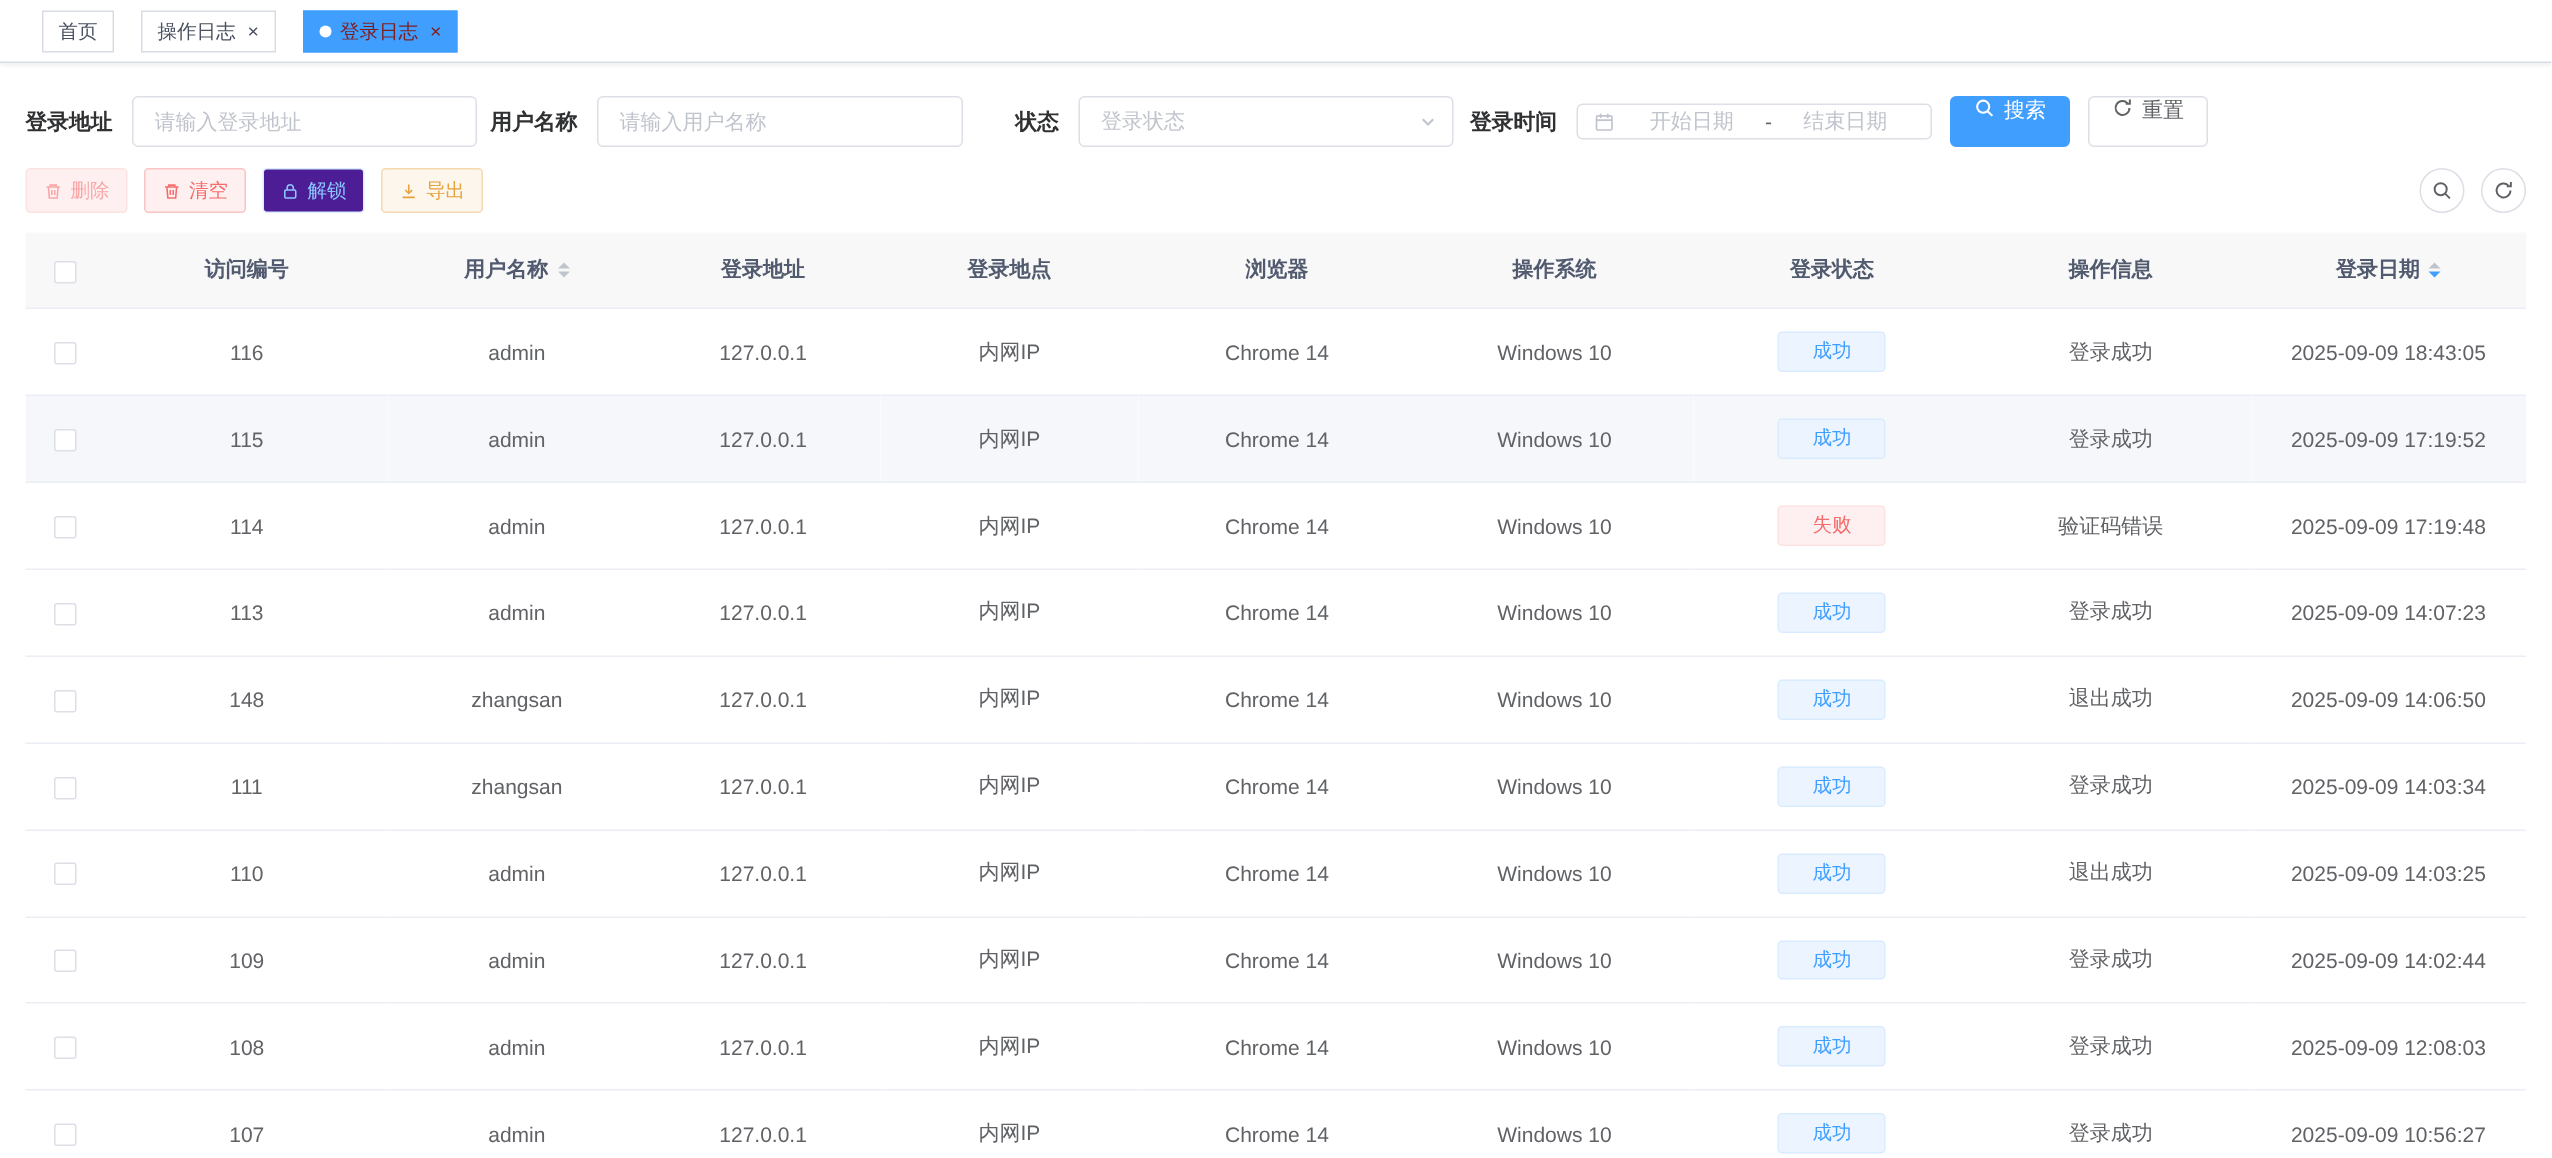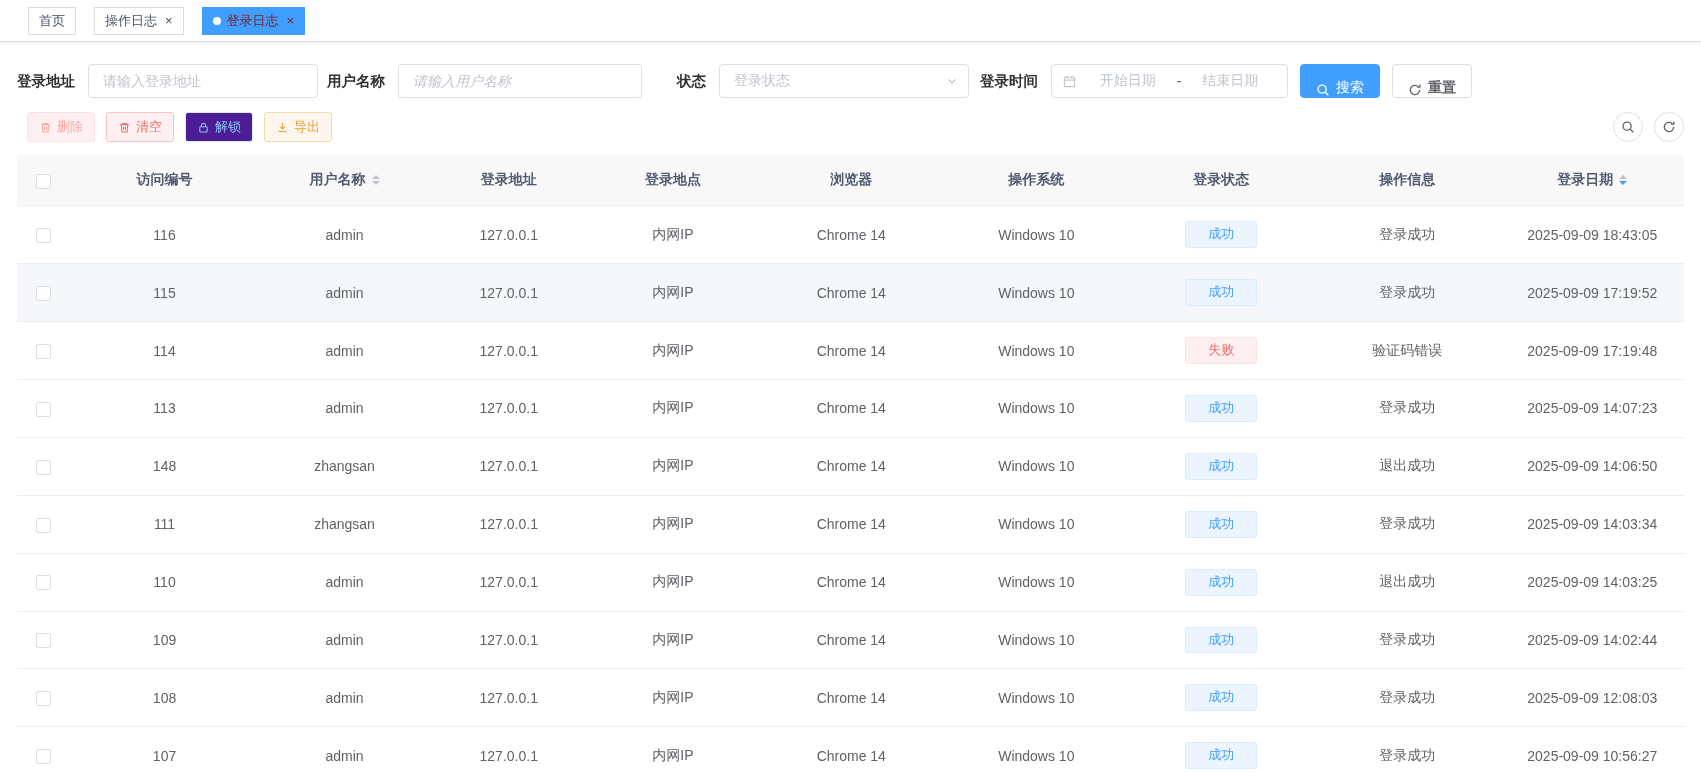--- a/index.html
+++ b/index.html
@@ -23,43 +23,43 @@
 
   
   .filter-bar { display: flex; align-items: center; padding: 22px 17px 0; }
   .filter-item { display: flex; align-items: center; }
   .f-label { font-size: 14.5px; font-weight: 700; color: #303133;
     white-space: nowrap; margin-right: 13px; }
   .text-input { height: 34px; border: 1px solid #dcdfe6; border-radius: 4px;
     padding: 0 14px; font-size: 14px; color: #606266; outline: none; background: #fff; }
   .text-input::placeholder { color: #c0c4cc; }
   .w-address { width: 230px; }
-  .w-username { width: 244px; font-style: italic; }
+  .w-username { width: 244px; }
   .mr-sm { margin-right: 9px; }
   .mr-lg { margin-right: 35px; }
   .select-box { height: 34px; border: 1px solid #dcdfe6; border-radius: 4px;
     background: #fff; display: flex; align-items: center; padding: 0 10px 0 14px;
     cursor: pointer; }
   .w-status { width: 250px; margin-right: 11px; }
   .select-placeholder { color: #c0c4cc; font-size: 14px; flex: 1; }
   .select-arrow { color: #c0c4cc; display: flex; align-items: center; }
-  .date-range { width: 237px; height: 34px; border: 1px solid #dcdfe6; border-radius: 4px;
+  .date-range { width: 237px; height: 24px; border: 1px solid #dcdfe6; border-radius: 4px;
     background: #fff; display: flex; align-items: center; padding: 0 10px;
     cursor: pointer; margin-right: 12px; }
   .date-icon { color: #c0c4cc; display: flex; align-items: center; margin-right: 4px; }
   .date-ph { flex: 1; text-align: center; color: #c0c4cc; font-size: 14px; }
   .date-sep { color: #606266; font-size: 14px; padding: 0 2px; }
   .btn { height: 34px; border-radius: 4px; font-size: 14px; display: inline-flex;
-    align-items: flex-end; gap: 6px; padding: 0 15px; cursor: pointer; border: 1px solid transparent; }
+    align-items: flex-start; gap: 6px; padding: 0 15px; cursor: pointer; border: 1px solid transparent; }
   .btn-primary { background: #409eff; border-color: #409eff; color: #fff; margin-right: 12px; }
-  .btn-default { background: #fff; border-color: #dcdfe6; color: #606266; font-weight: bold; }
+  .btn-default { background: #fff; border-color: #dcdfe6; color: #606266; }
   .btn-icon { display: flex; align-items: center; }
 
   
-  .toolbar { display: flex; align-items: flex-end; padding: 14px 17px 0; margin-left: 10px; }
+  .toolbar { display: flex; align-items: flex-end; padding: 14px 17px 0; }
   .tool-btn { height: 30px; padding: 0 11px; border-radius: 3px; font-size: 13px;
     display: inline-flex; align-items: center; gap: 5px; margin-right: 11px; cursor: pointer; }
   .tb-danger   { color: #f56c6c; background: #fef0f0; border: 1px solid #fbc4c4; }
   .tb-danger.is-disabled  { color: #f9a7a7; border-color: #fde2e2; cursor: not-allowed; }
   .tb-primary  { color: #409eff; background: #4c1d95; border: 1px solid #a3a3a3; }
   .tb-primary.is-disabled { color: #8cc5ff; border-color: #d9ecff; cursor: not-allowed; }
   .tb-warning  { color: #e6a23c; background: #fdf6ec; border: 1px solid #f5dab1; }
   .toolbar-right { margin-left: auto; display: flex; gap: 11px; }
   .circle-btn { width: 30px; height: 30px; border-radius: 50%; border: 1px solid #dcdfe6;
     background: #fff; color: #606266; display: flex; align-items: center;

